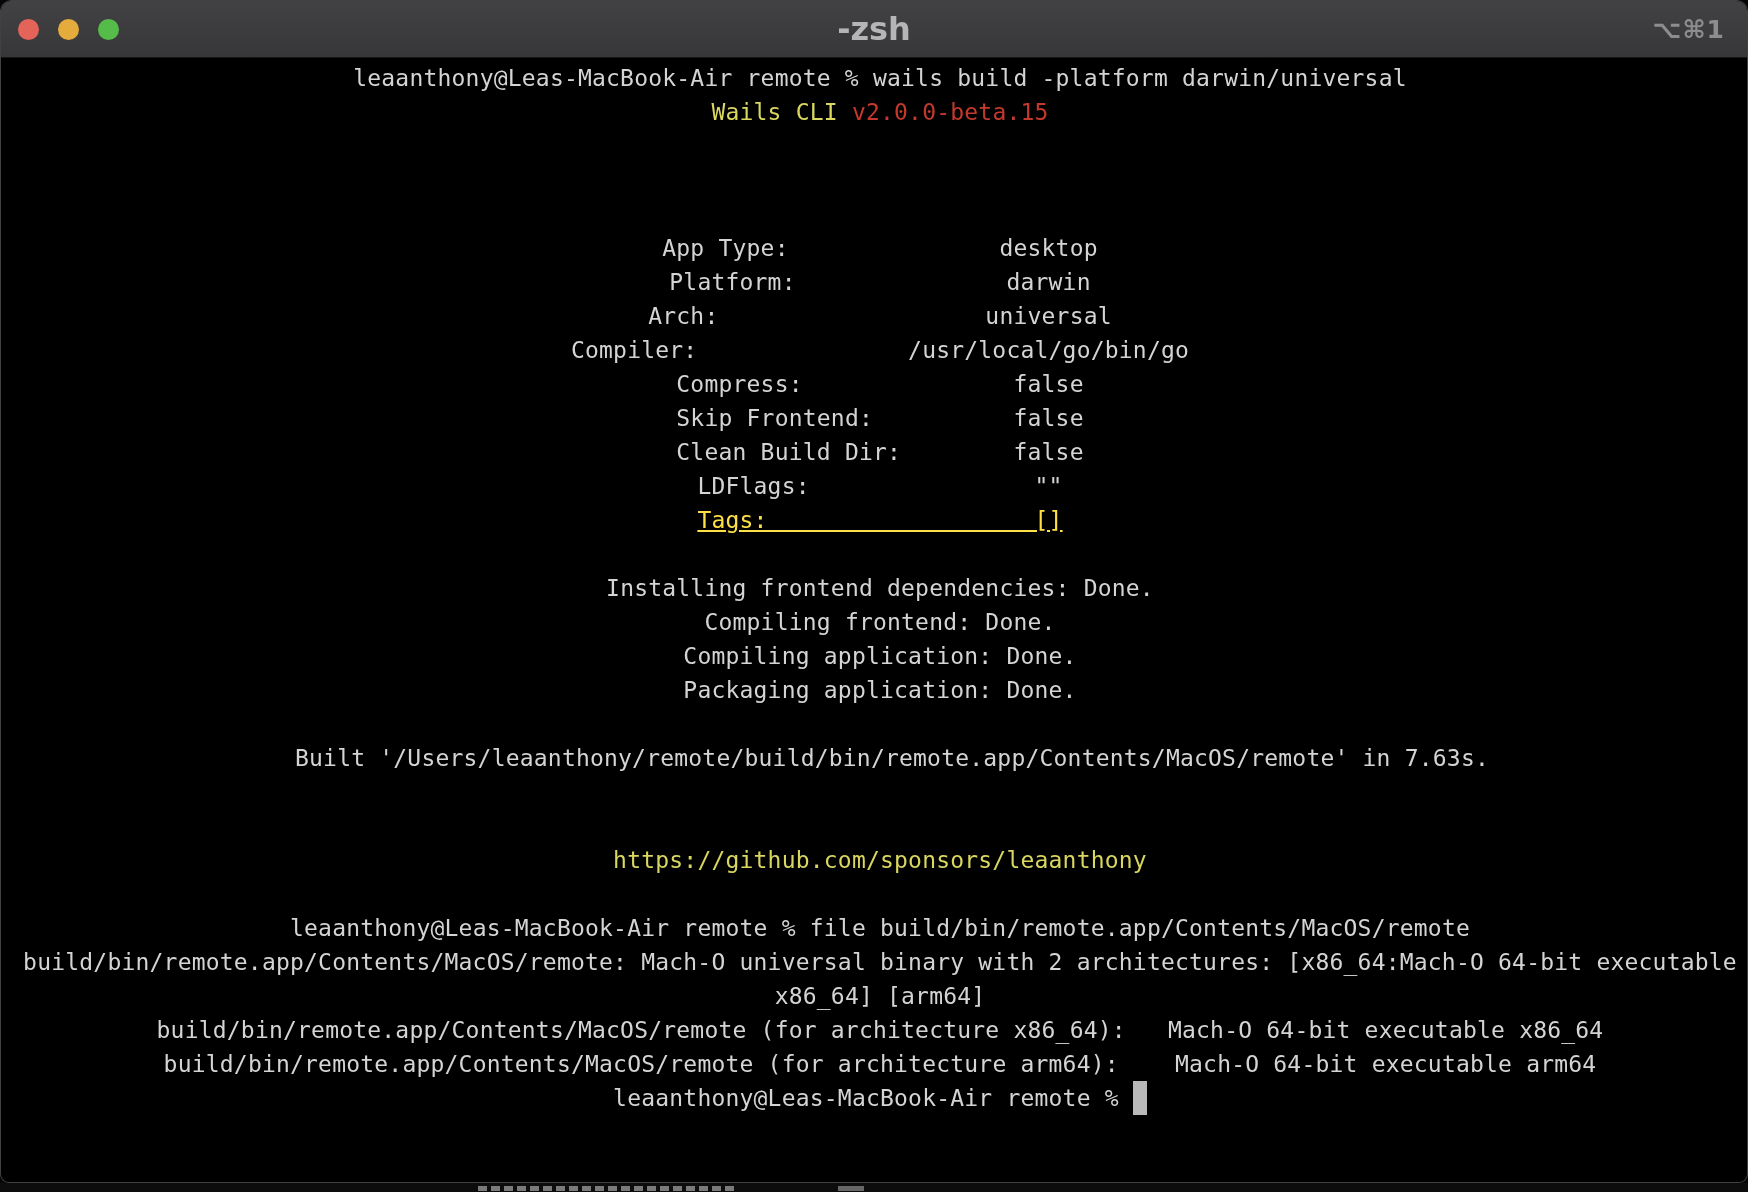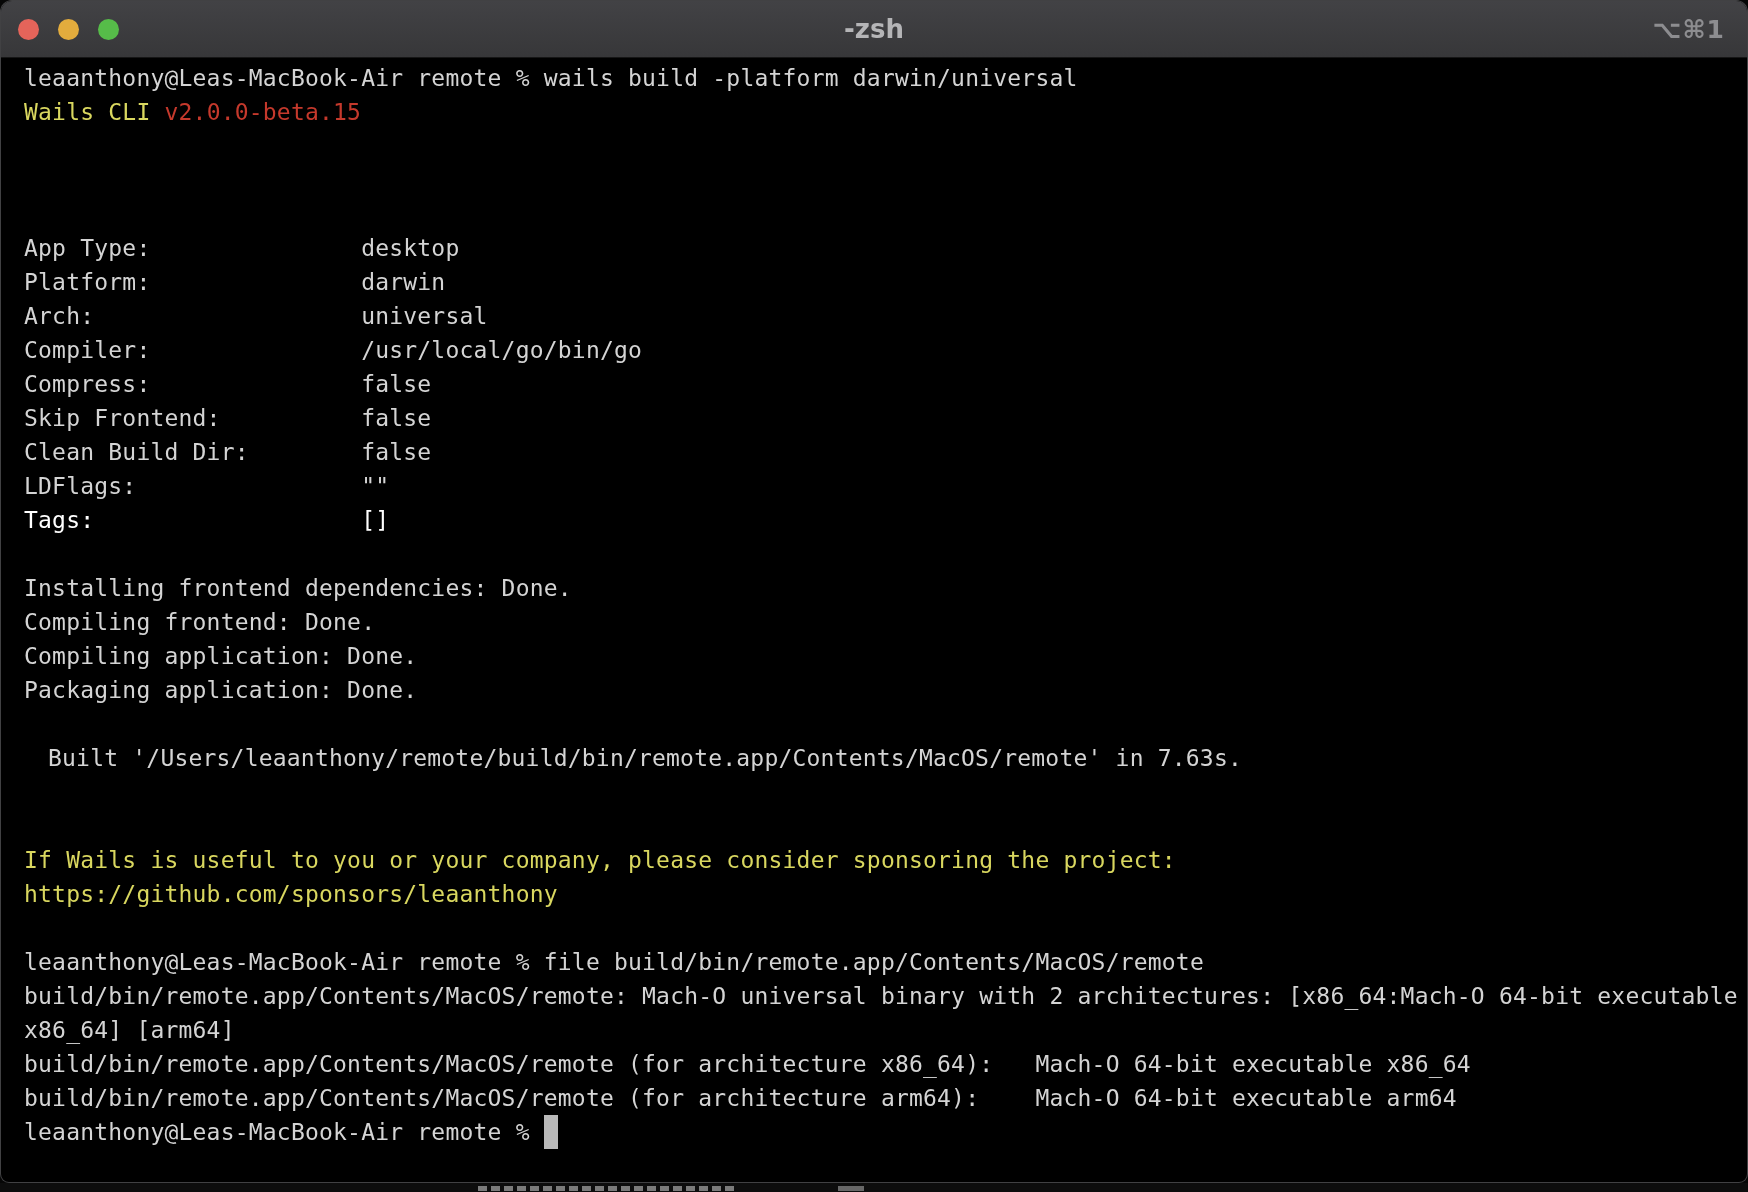--- a/index.html
+++ b/index.html
@@ -27,33 +27,33 @@
   .lights {
     position: absolute; left: 17px; top: 0; height: 100%;
     display: flex; align-items: center; gap: 19px;
   }
   .traffic-light {
     width: 21px; height: 21px; border-radius: 50%;
     background: #555; padding: 0; border: none;
   }
   .title {
     font-family: "DejaVu Sans", "Liberation Sans", sans-serif;
-    font-weight: bold; font-size: 26px; color: #b5b5b7;
+    font-weight: bold; font-size: 32px; color: #b5b5b7;
   }
   .shortcut {
     position: absolute; right: 22px; top: 0; height: 100%;
     display: flex; align-items: center;
     font-family: "DejaVu Sans", "Liberation Sans", sans-serif;
     font-weight: 600; font-size: 25px; color: #8d8d90;
     letter-spacing: 1px;
   }
   .terminal {
-    padding: 3px 0 0 23px;
+    padding: 3px 0 0 12px;
     font-family: "DejaVu Sans Mono", "Liberation Mono", monospace;
-    font-size: 23px; line-height: 34px; letter-spacing: 0.2px;
+    font-size: 23px; line-height: 34px; letter-spacing: 0.2px; text-align: center;
   }
   .line { white-space: pre; min-height: 34px; }
   .cursor { display: inline-block; }
   
   .bg-sliver {
     position: absolute; left: 0; top: 1183px;
     width: 1748px; height: 9px;
     background: #0d0d0d;
   }
   .bg-sliver .fragments {
@@ -88,31 +88,30 @@
       <div class="line">&nbsp;</div>
       <div class="line">&nbsp;</div>
       <div class="line"><span style="color: rgb(212, 212, 212);">App Type:               desktop</span></div>
       <div class="line"><span style="color: rgb(212, 212, 212);">Platform:               darwin</span></div>
       <div class="line"><span style="color: rgb(212, 212, 212);">Arch:                   universal</span></div>
       <div class="line"><span style="color: rgb(212, 212, 212);">Compiler:               /usr/local/go/bin/go</span></div>
       <div class="line"><span style="color: rgb(212, 212, 212);">Compress:               false</span></div>
       <div class="line"><span style="color: rgb(212, 212, 212);">Skip Frontend:          false</span></div>
       <div class="line"><span style="color: rgb(212, 212, 212);">Clean Build Dir:        false</span></div>
       <div class="line"><span style="color: rgb(212, 212, 212);">LDFlags:                ""</span></div>
-      <div class="line"><span style="color: #ffffff;">Tags:                   []</span></div>
+      <div class="line"><span style="color: #fde047; text-decoration: underline;">Tags:                   []</span></div>
       <div class="line">&nbsp;</div>
       <div class="line"><span style="color: rgb(212, 212, 212);">Installing frontend dependencies: Done.</span></div>
       <div class="line"><span style="color: rgb(212, 212, 212);">Compiling frontend: Done.</span></div>
       <div class="line"><span style="color: rgb(212, 212, 212);">Compiling application: Done.</span></div>
       <div class="line"><span style="color: rgb(212, 212, 212);">Packaging application: Done.</span></div>
       <div class="line">&nbsp;</div>
       <div class="line"><span style="color: rgb(212, 212, 212); margin-left: 24px;">Built '/Users/leaanthony/remote/build/bin/remote.app/Contents/MacOS/remote' in 7.63s.</span></div>
       <div class="line">&nbsp;</div>
       <div class="line">&nbsp;</div>
-      <div class="line"><span style="color: rgb(217, 215, 95);">If Wails is useful to you or your company, please consider sponsoring the project:</span></div>
       <div class="line"><span style="color: rgb(217, 215, 95);">https://github.com/sponsors/leaanthony</span></div>
       <div class="line">&nbsp;</div>
       <div class="line"><span style="color: rgb(212, 212, 212);">leaanthony@Leas-MacBook-Air remote % file build/bin/remote.app/Contents/MacOS/remote</span></div>
       <div class="line"><span style="color: rgb(212, 212, 212);">build/bin/remote.app/Contents/MacOS/remote: Mach-O universal binary with 2 architectures: [x86_64:Mach-O 64-bit executable</span></div>
       <div class="line"><span style="color: rgb(212, 212, 212);">x86_64] [arm64]</span></div>
       <div class="line"><span style="color: rgb(212, 212, 212);">build/bin/remote.app/Contents/MacOS/remote (for architecture x86_64):   Mach-O 64-bit executable x86_64</span></div>
       <div class="line"><span style="color: rgb(212, 212, 212);">build/bin/remote.app/Contents/MacOS/remote (for architecture arm64):    Mach-O 64-bit executable arm64</span></div>
       <div class="line"><span style="color: rgb(212, 212, 212);">leaanthony@Leas-MacBook-Air remote % </span><span class="cursor" style="background: rgb(185, 185, 185);">&nbsp;</span></div>
     </div>
 </div>

